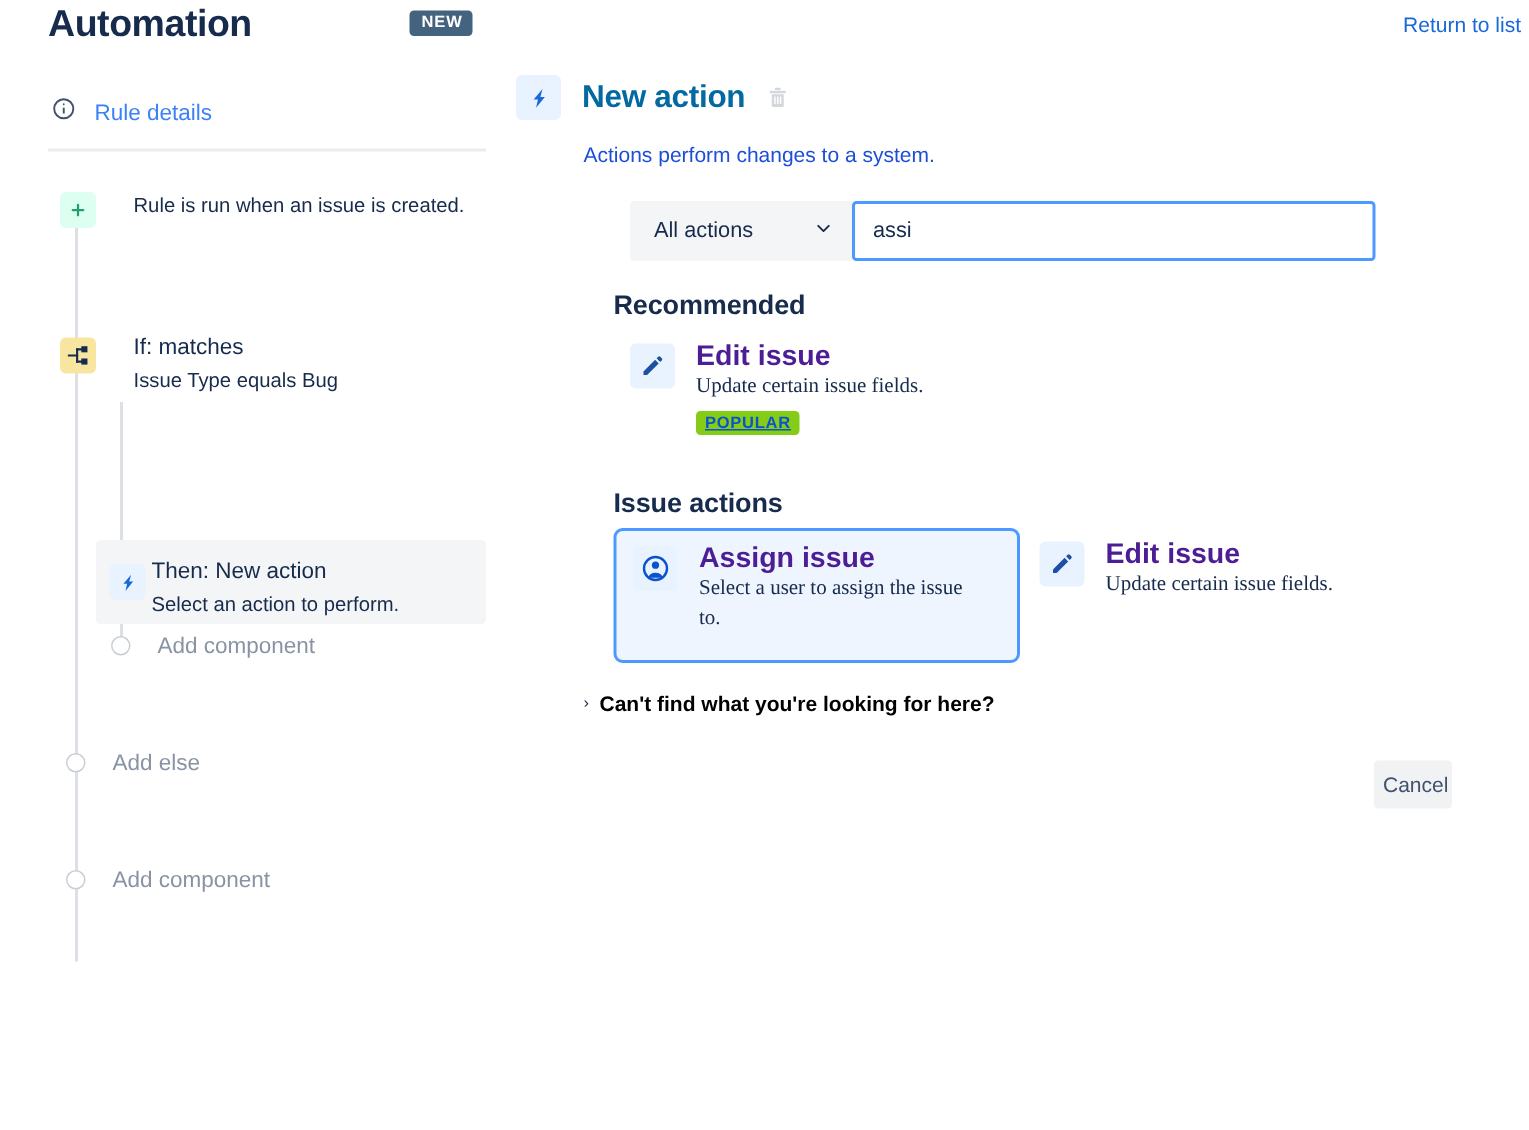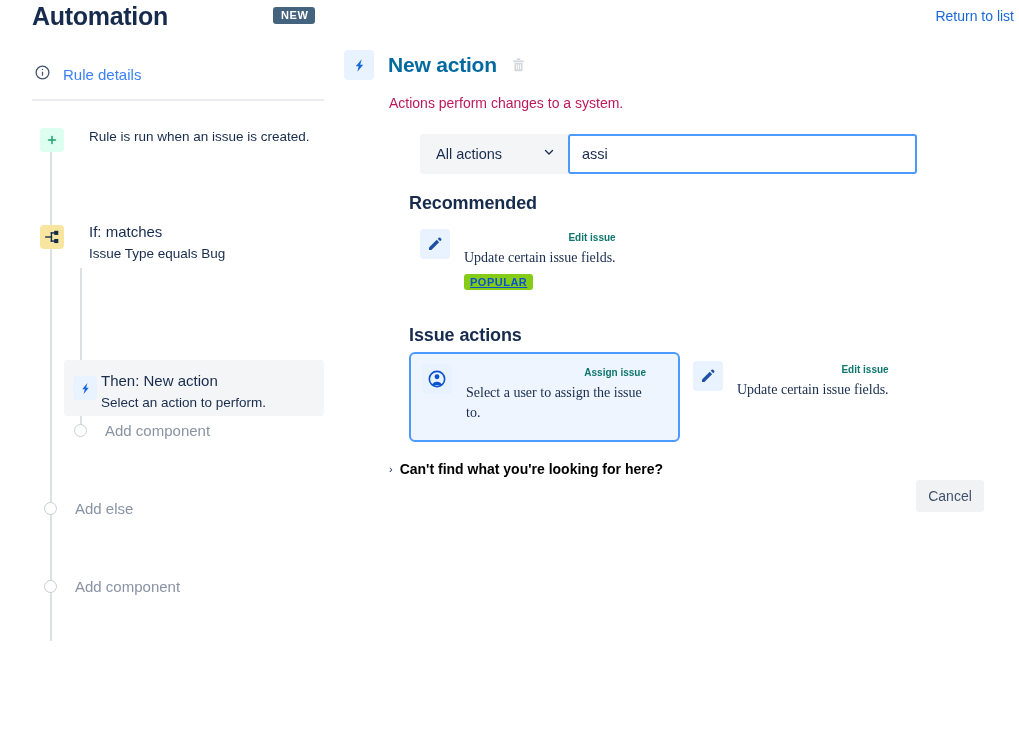--- a/index.html
+++ b/index.html
@@ -95,21 +95,21 @@
     width: 30px; height: 30px; border-radius: 4px; background: #e9f2ff;
     display: flex; align-items: center; justify-content: center; margin-right: 14px;
   }
   .action-title { font-size: 21px; font-weight: bold; color: #0369a1; letter-spacing: -0.2px; }
   .trash-btn {
     margin-left: 13px; width: 18px; height: 18px; cursor: pointer;
     display: flex; align-items: center; justify-content: center;
   }
   .action-desc {
     position: absolute; left: 47px; top: 95px;
-    font-size: 14px; color: #be185d;
+    font-size: 14px; color: #1d4ed8;
   }
 
   
   .search-row { position: absolute; left: 78px; top: 134px; display: flex; }
   .select-box {
     width: 148px; height: 40px; background: #f4f5f7;
     border: 1px solid #f4f5f7; border-right: none;
     border-radius: 3px 0 0 3px;
     display: flex; align-items: center; justify-content: space-between;
     padding: 0 12px 0 15px; cursor: pointer;
@@ -133,21 +133,21 @@
   .opt {
     position: absolute; display: flex; align-items: flex-start;
     cursor: pointer;
   }
   .opt-icon {
     width: 30px; height: 30px; border-radius: 4px; background: #e9f2ff;
     display: flex; align-items: center; justify-content: center;
     flex: 0 0 auto; margin-top: 1px;
   }
   .opt-body { margin-left: 14px; }
-  .opt-name { font-size: 10px; font-weight: bold; color: #0f766e; line-height: 19px; text-align: right; }
+  .opt-name { font-size: 19px; font-weight: bold; color: #4c1d95; line-height: 19px; }
   .opt-desc { font-size: 14px; color: #172b4d; line-height: 20px; margin-top: 1px; font-family: Liberation Serif, serif; }
   .popular-badge {
     display: inline-block; margin-top: 6px;
     background: #84cc16; color: #0b53ce;
     font-size: 11px; font-weight: bold; letter-spacing: .5px;
     padding: 2px 6px; border-radius: 3px; text-decoration: underline;
   }
 
   .opt-card {
     position: absolute; border: 2px solid #4c9aff; background: #eef5ff;
@@ -155,22 +155,22 @@
   }
 
   .expander {
     position: absolute; left: 47px; top: 461px;
     display: flex; align-items: center; cursor: pointer;
   }
   .chev { color: #172b4d; font-size: 11px; margin-right: 7px; }
   .expander-label { font-size: 14px; font-weight: bold; color: #000000; }
 
   .cancel-btn {
-    position: absolute; left: 574px; top: 480px;
-    width: 68px; height: 32px; background: #f1f2f4; border: none;
+    position: absolute; left: 574px; top: 507px;
+    width: 52px; height: 32px; background: #f1f2f4; border: none;
     border-radius: 3px; color: #42526e; font-size: 14px;
     font-family: "Liberation Sans", sans-serif; cursor: pointer;
   }
 </style>
 </head>
 <body>
 
 <div class="page">
 
   <div class="topbar">

